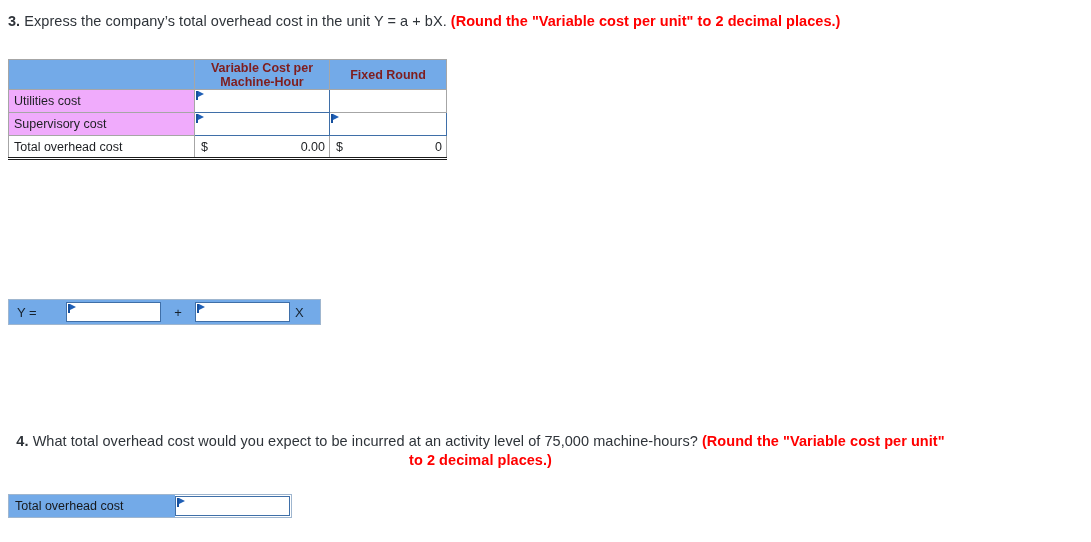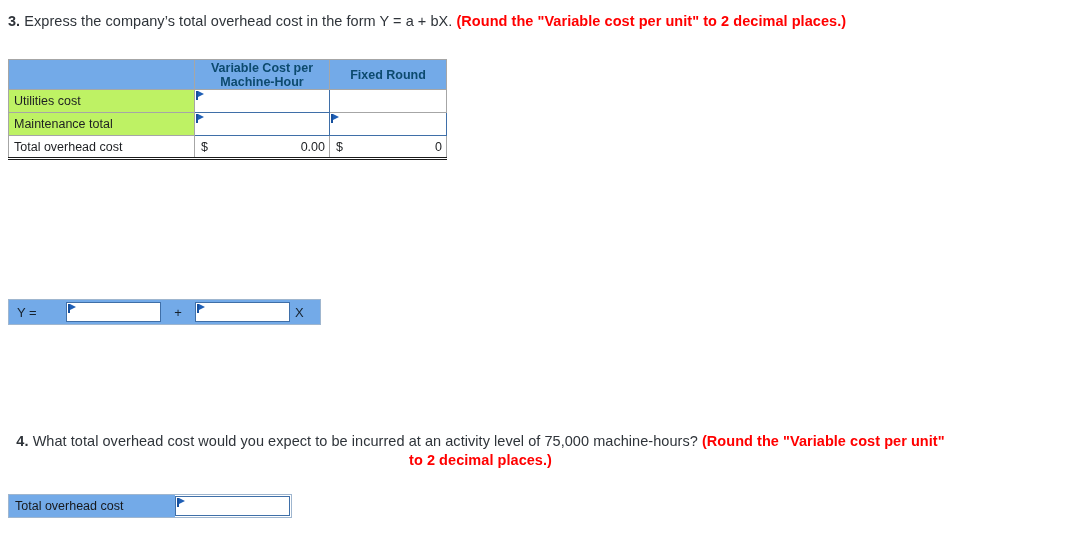--- a/index.html
+++ b/index.html
@@ -47,26 +47,26 @@
     height: 23px;
     vertical-align: middle;
   }
 
   .hdr {
     background: #73AAE8;
     font-weight: bold;
     text-align: center;
     font-size: 12.5px;
     line-height: 14px;
-    color: #0c4a6e;
+    color: #7f1d1d;
   }
   #cost-table tr.head-row td { height: 30px; }
 
   .lbl-cell {
-    background: #bef264;
+    background: #f0abfc;
     text-align: left;
     padding-left: 5px !important;
     white-space: nowrap;
   }
 
   .col-label { width: 186px; }
   .col-var   { width: 135px; }
   .col-fix   { width: 117px; }
 
   
@@ -179,21 +179,21 @@
     background: #ffffff;
     border: 1px solid #3f6fa8;
     margin: 1px 1px 1px 0;
   }
 </style>
 </head>
 <body>
 
 <div class="question" id="q3">
   <span class="q-num">3.</span>
-  <span>Express the company’s total overhead cost in the form</span>
+  <span>Express the company’s total overhead cost in the unit</span>
   <span class="ital">Y = a + bX.</span>
   <span class="red">(Round the "Variable cost per unit" to 2 decimal places.)</span>
 </div>
 
 <table class="grid" id="cost-table">
   <tbody>
       <tr class="head-row">
     <td class="hdr col-label"></td>
     <td class="hdr col-var">
       <div>Variable Cost per</div>
@@ -205,21 +205,21 @@
   <tr>
     <td class="lbl-cell">Utilities cost</td>
     <td class="entry">
       <span class="flag"></span>
     </td>
     <td class="entry blank"></td>
   </tr>
 
 
   <tr>
-    <td class="lbl-cell">Maintenance total</td>
+    <td class="lbl-cell">Supervisory cost</td>
     <td class="entry">
       <span class="flag"></span>
     </td>
     <td class="entry">
       <span class="flag"></span>
     </td>
   </tr>
 
   <tr class="total-row">
     <td class="lbl-cell">Total overhead cost</td>

